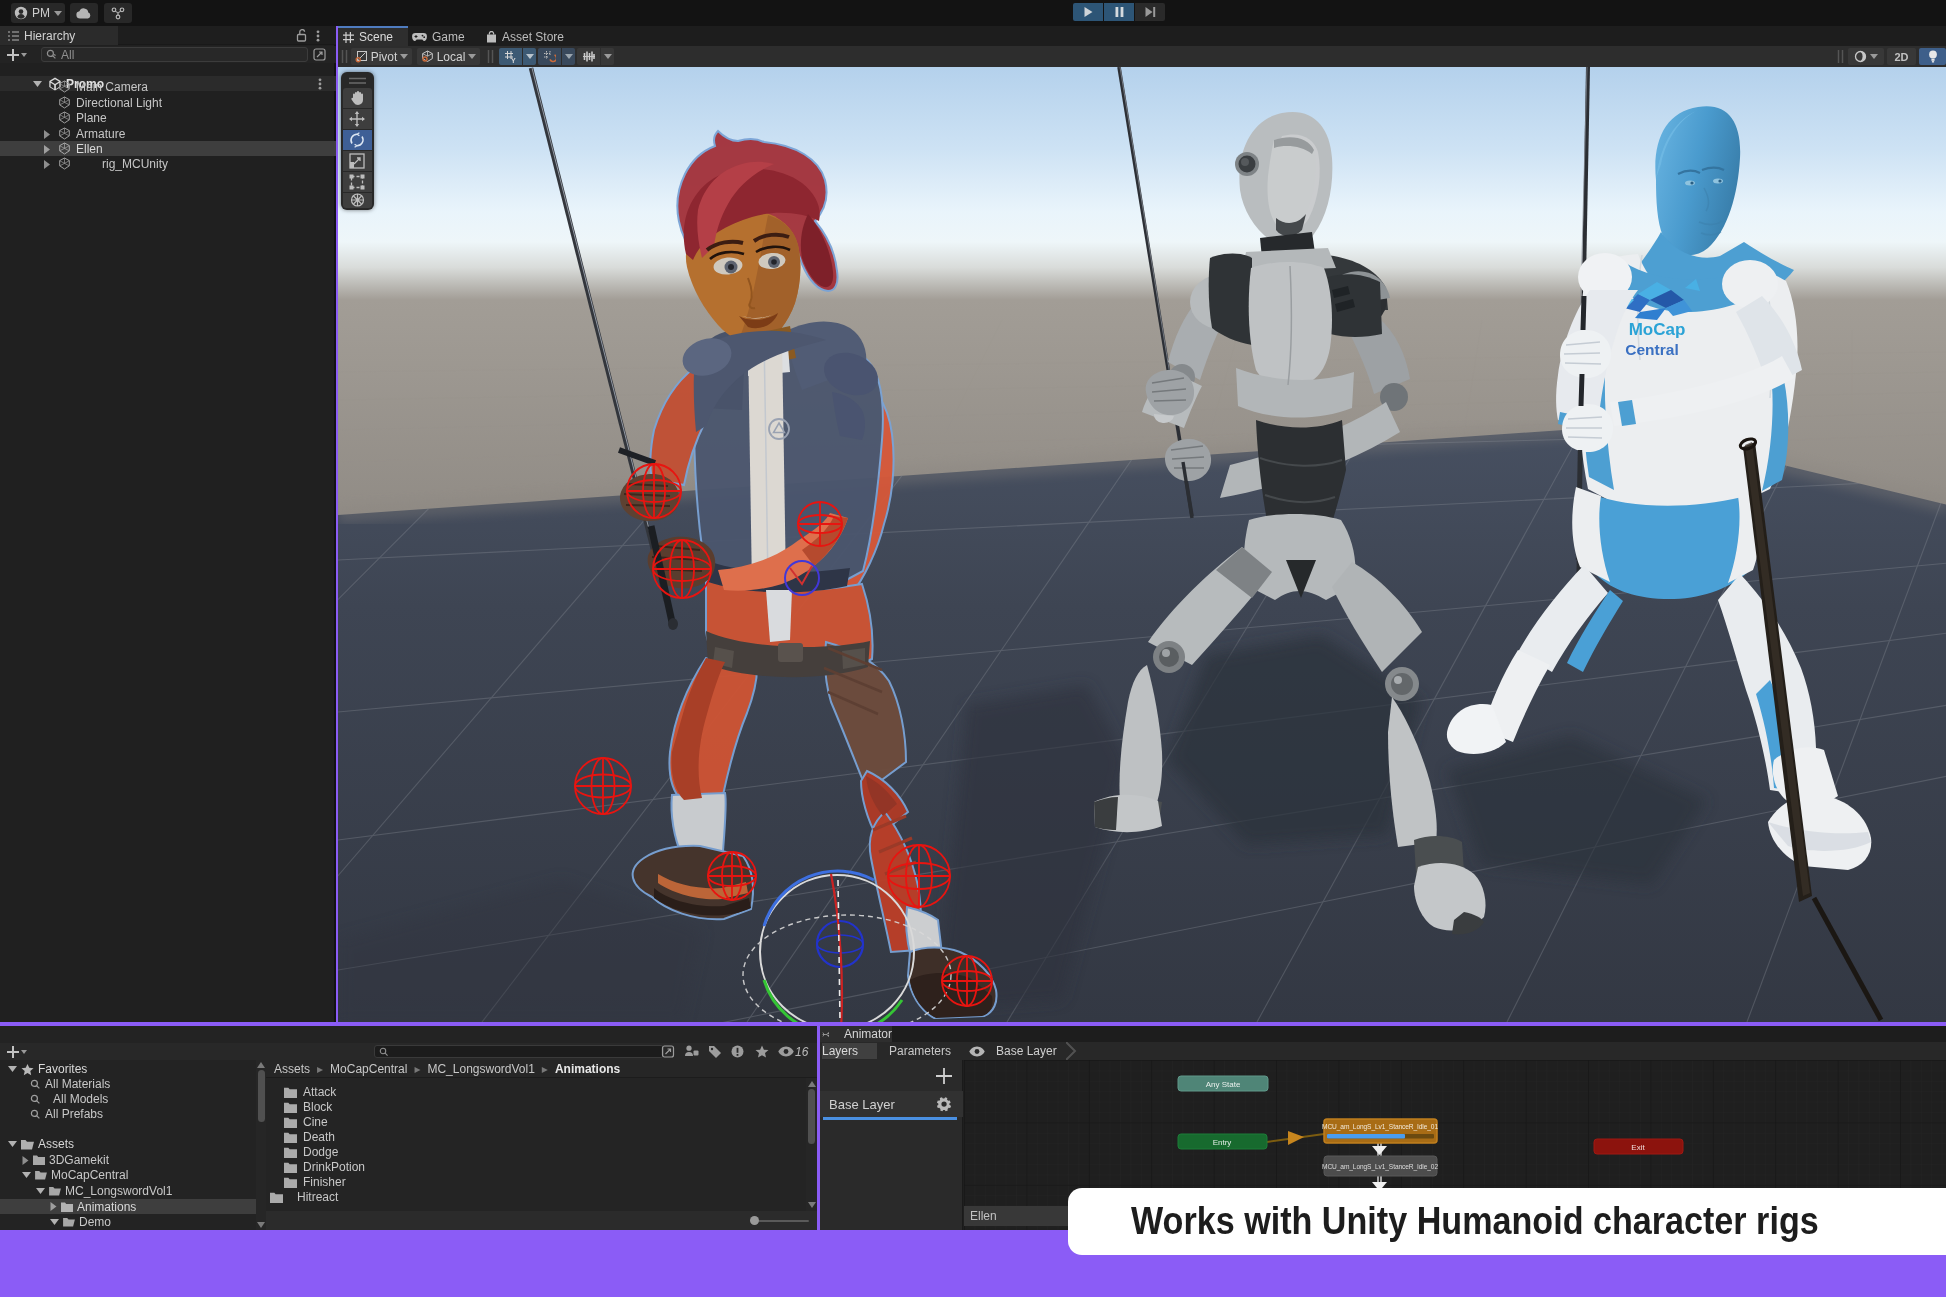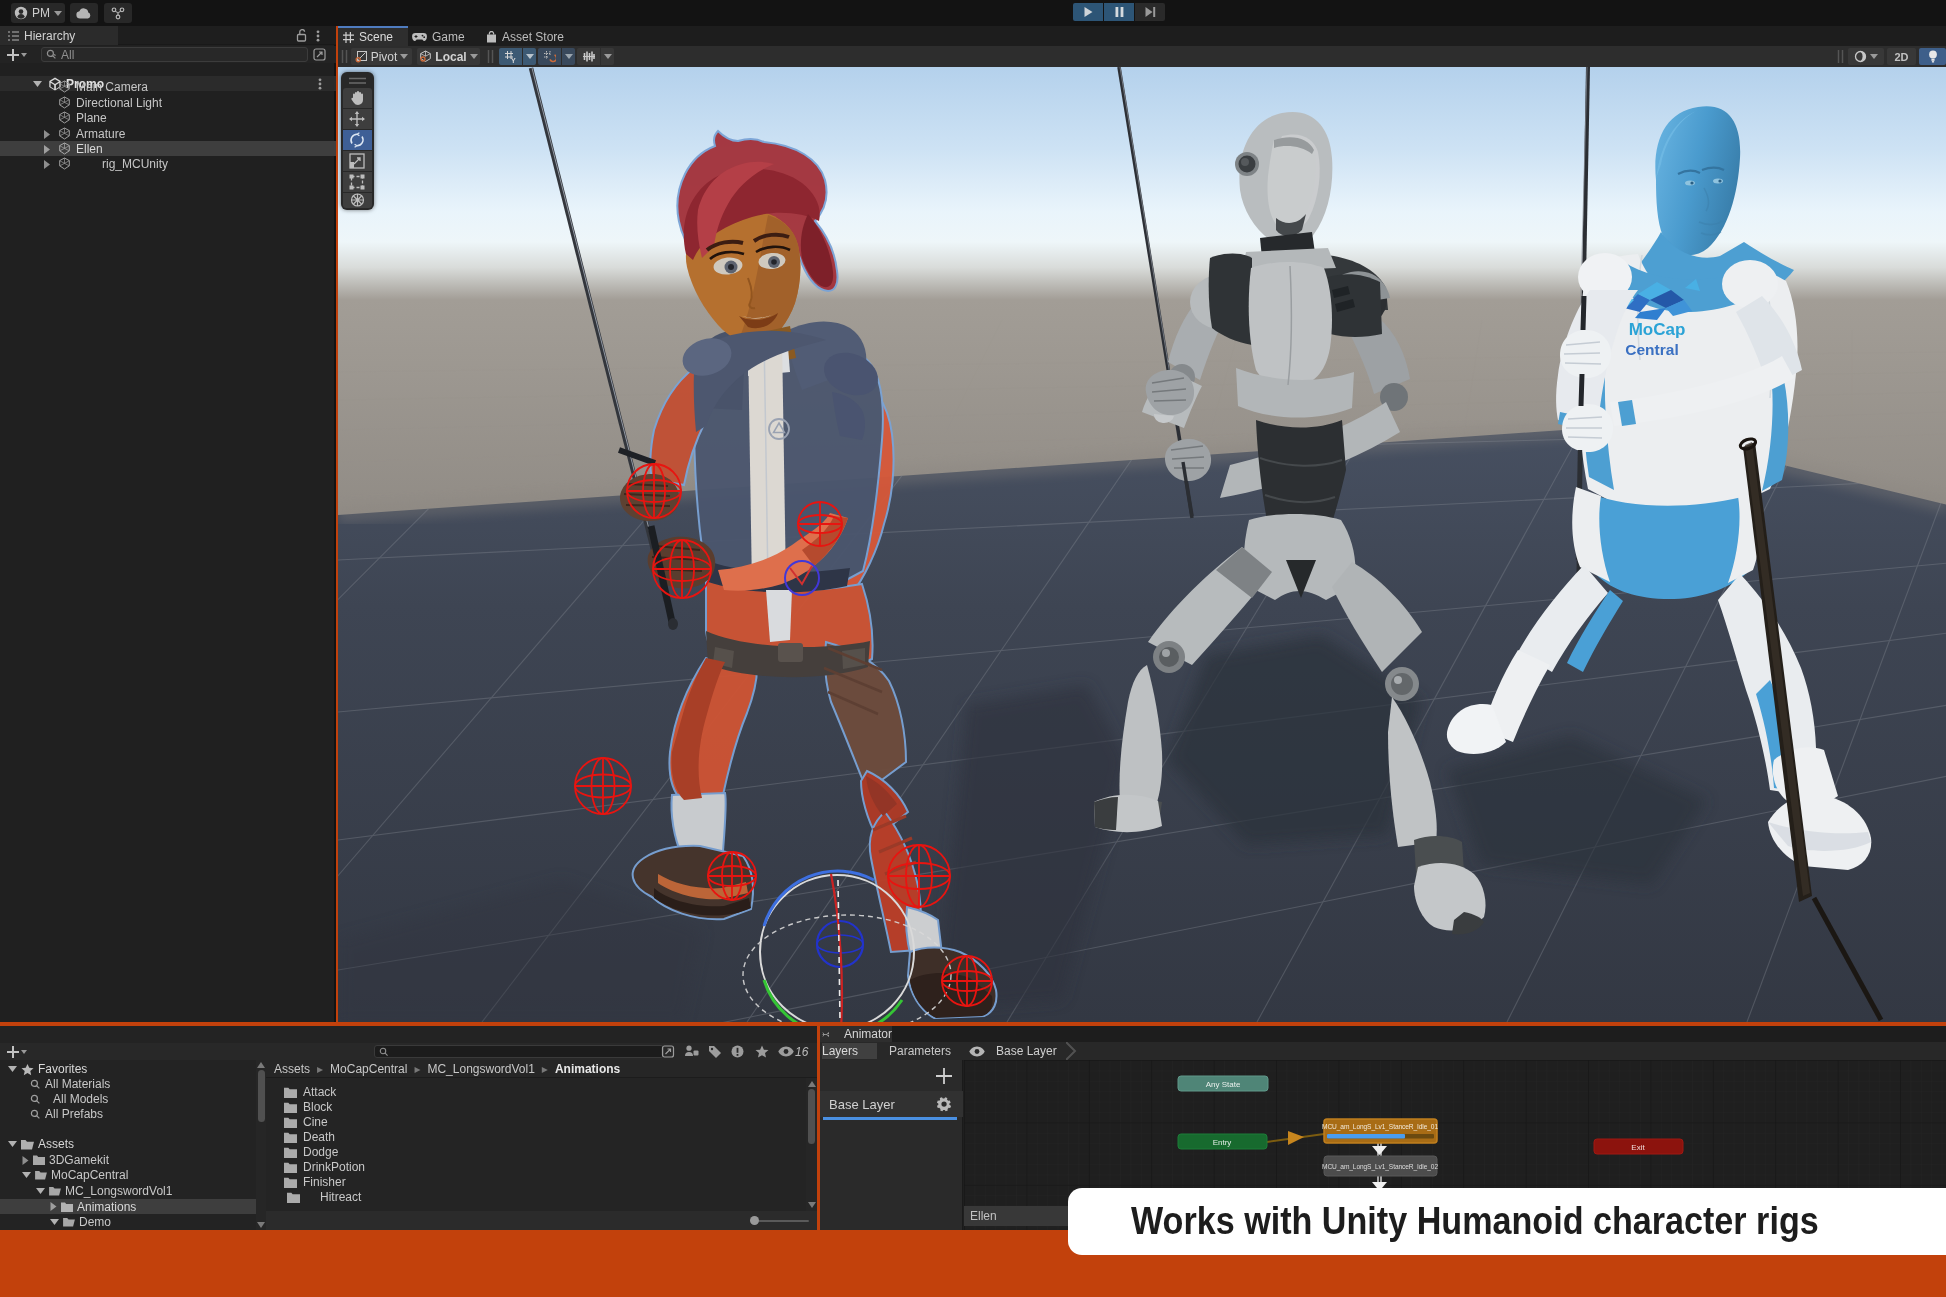--- a/index.html
+++ b/index.html
@@ -1,16 +1,16 @@
 <!DOCTYPE html>
 <html><head><meta charset="utf-8">
 <style>
   html,body{margin:0;padding:0;background:#000;}
   *{box-sizing:border-box;}
-  #stage{position:relative;width:1946px;height:1297px;overflow:hidden;background:#c2410c;
+  #stage{position:relative;width:1946px;height:1297px;overflow:hidden;background:#8b5cf6;
     font-family:"Liberation Sans", sans-serif;color:#c8c8c8;font-size:12px;}
   .abs{position:absolute;}
   .row{display:flex;align-items:center;}
   .tabtxt{color:#bdbdbd;}
   svg{display:block;}
 </style></head>
 <body>
 <div id="stage">
 
   <div class="abs" style="left:0;top:0;width:1946px;height:26px;background:#131313;">
@@ -198,21 +198,21 @@
         <svg width="8" height="5" viewBox="0 0 8 5">
             <path d="M0 0h8L4 5z" fill="#9a9a9a"></path>
           </svg>
       </div>
       <div class="abs row" style="left:79px;top:2px;width:63px;height:17px;background:#383838;border-radius:2px;justify-content:center;gap:3px;">
         <svg width="13" height="13" viewBox="0 0 13 13" fill="none" stroke="#c8c8c8">
             <path d="M6.5 1l4.8 2.6v5L6.5 11.5 1.7 8.6v-5z"></path>
             <path d="M6.5 1v5.2M6.5 6.2l4.8-2.6M6.5 6.2 1.7 3.6" stroke-width="0.8"></path>
             <circle cx="4" cy="9" r="2" stroke="#c96a3a" stroke-width="1.4"></circle>
           </svg>
-        <span style="color:#d2d2d2;font-weight:bold;">Local</span>
+        <span style="color:#d2d2d2;">Local</span>
         <svg width="8" height="5" viewBox="0 0 8 5">
             <path d="M0 0h8L4 5z" fill="#9a9a9a"></path>
           </svg>
       </div>
       <svg class="abs" style="left:149px;top:4px" width="7" height="13" viewBox="0 0 7 13" stroke="#555" stroke-width="1.5">
           <path d="M1.5 0v13M5.5 0v13"></path>
         </svg>
       <div class="abs row" style="left:161px;top:2px;width:23px;height:17px;background:#3d5a74;border-radius:2px 0 0 2px;justify-content:center;">
         <svg width="13" height="13" viewBox="0 0 13 13" fill="none" stroke="#d5d5d5">
             <path d="M1 3.5h8M1 7h8M3.5 1v8M7 1v8"></path>
@@ -870,21 +870,21 @@
               <path d="M0 0.5h4l1.2 1.5H12V10H0z" fill="#ababab"></path>
             </svg>
             <span>DrinkPotion</span>
           </div>
         <div class="abs row" style="left:18px;top:97px;gap:6px;">
             <svg width="13" height="11" viewBox="0 0 12 10">
               <path d="M0 0.5h4l1.2 1.5H12V10H0z" fill="#ababab"></path>
             </svg>
             <span>Finisher</span>
           </div>
-        <div class="abs row" style="left:21px;top:112px;gap:20px;">
+        <div class="abs row" style="left:4px;top:112px;gap:14px;">
             <svg width="13" height="11" viewBox="0 0 12 10">
               <path d="M0 0.5h4l1.2 1.5H12V10H0z" fill="#ababab"></path>
             </svg>
             <span>Hitreact</span>
           </div>
       </div>
       <div class="abs" style="left:540px;top:18px;width:11px;height:133px;background:#262626;">
         <svg class="abs" style="left:2px;top:3px;" width="8" height="6" viewBox="0 0 8 6">
             <path d="M4 0l4 6H0z" fill="#7a7a7a"></path>
           </svg>

